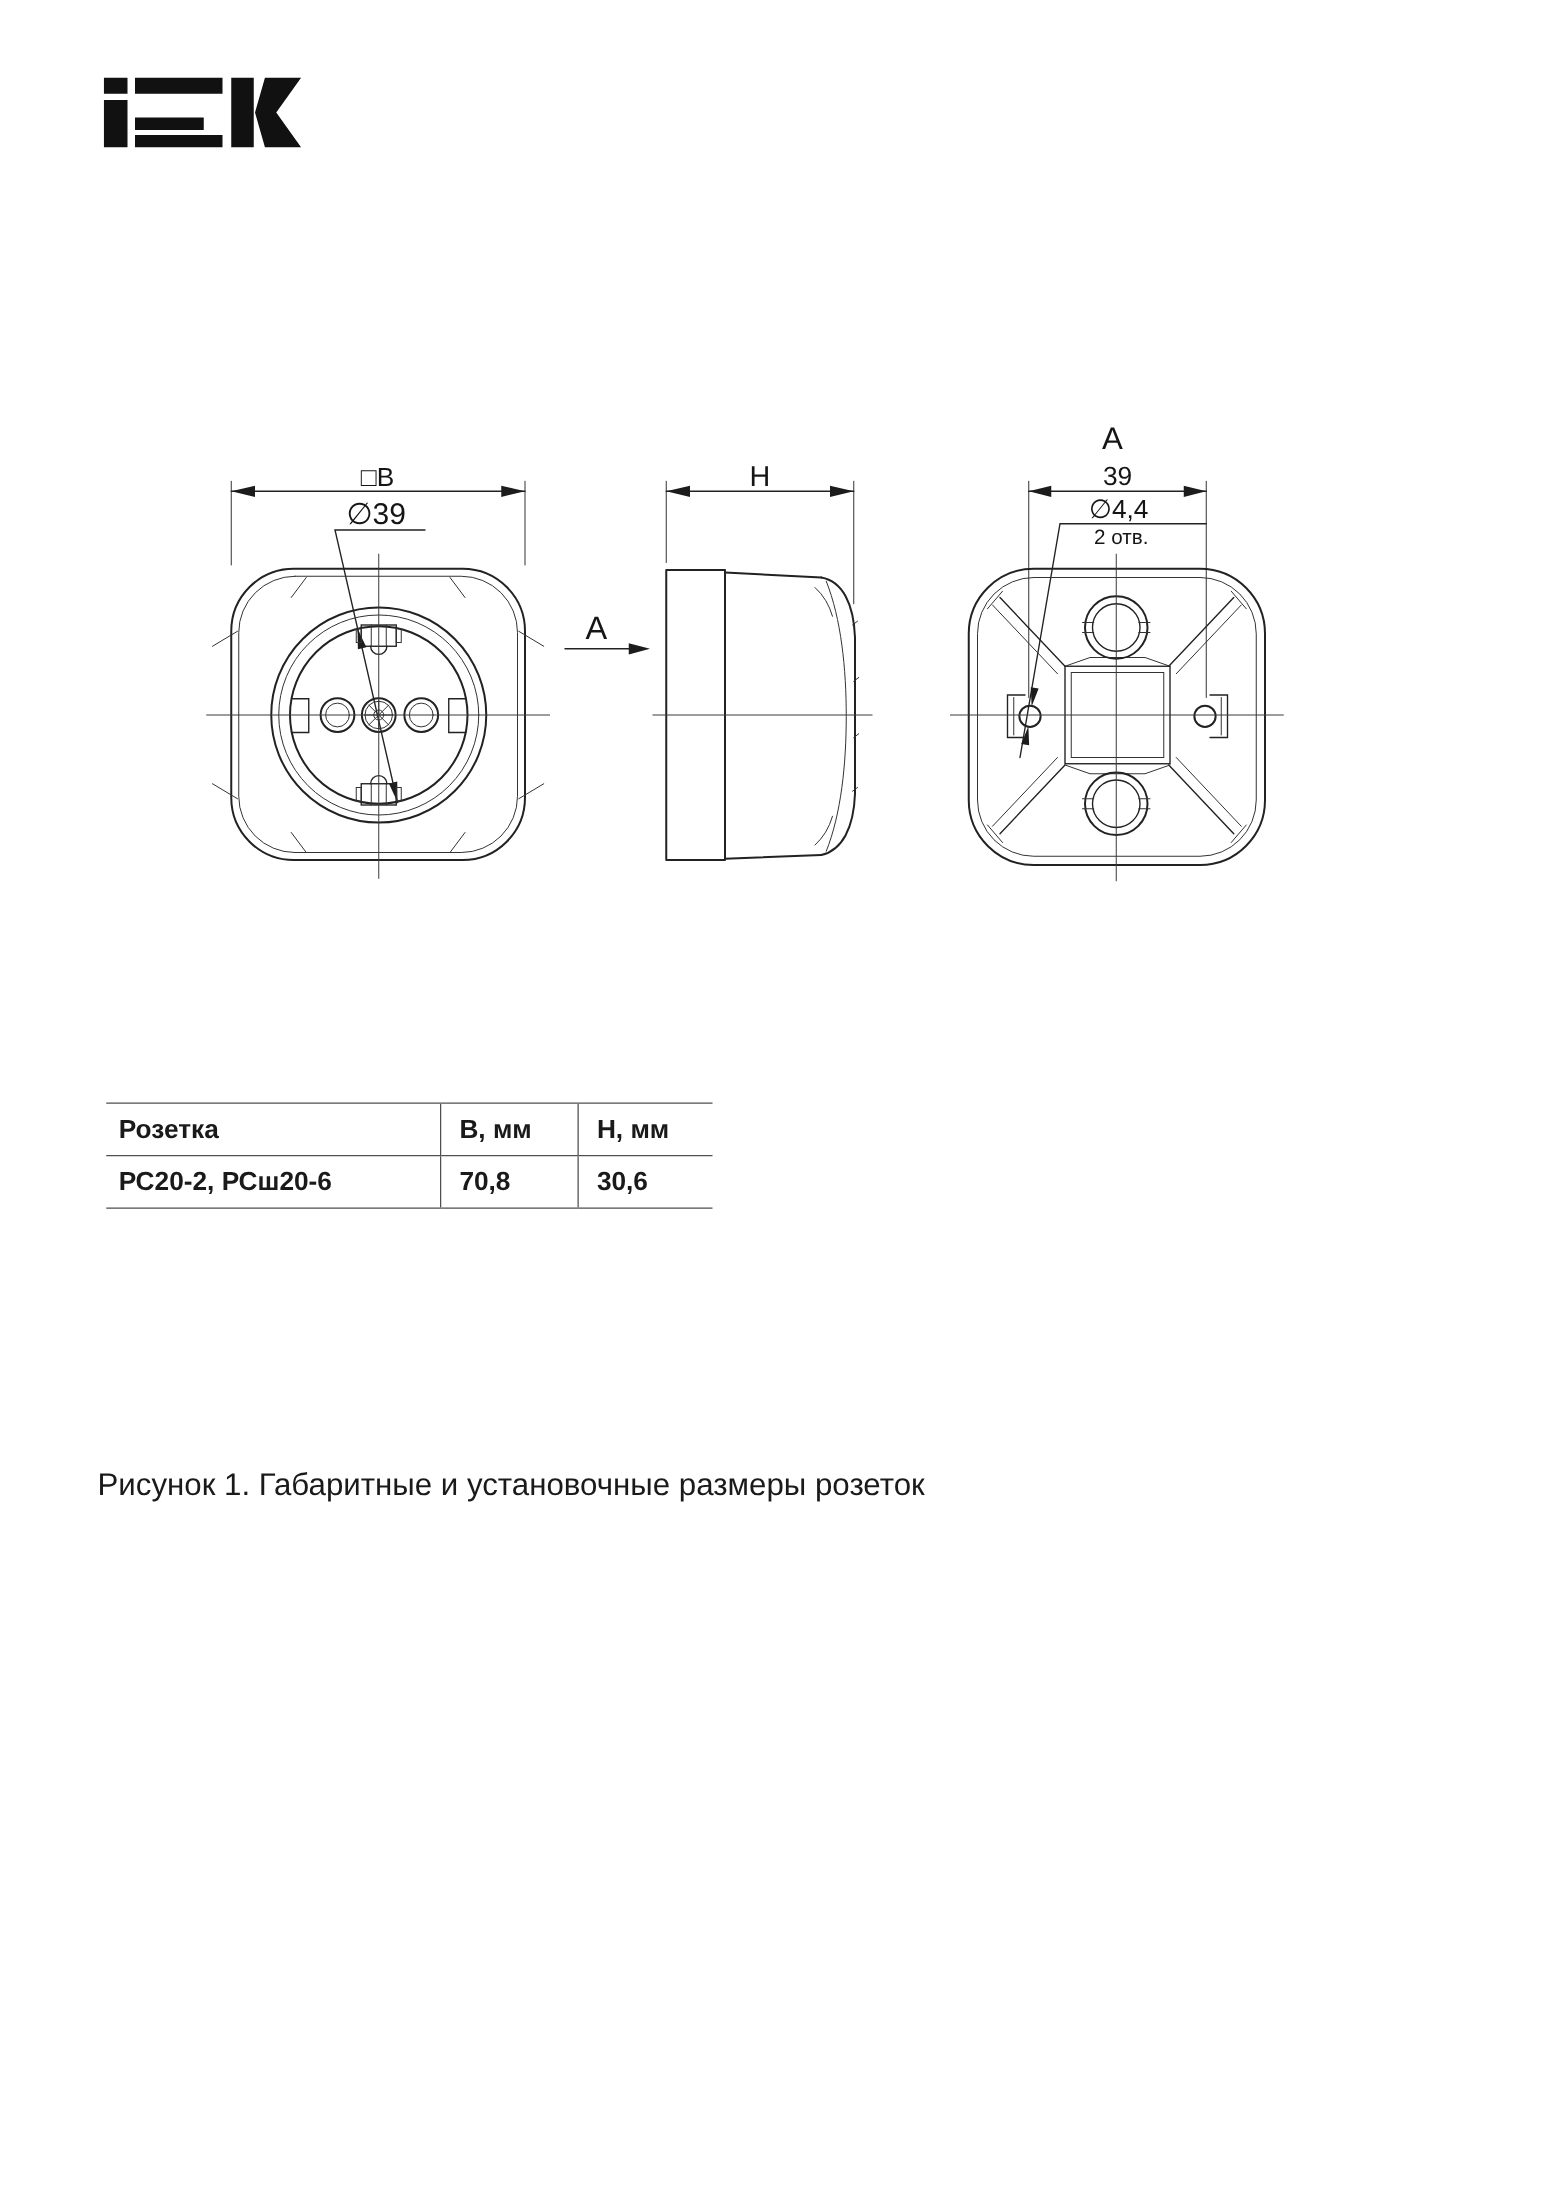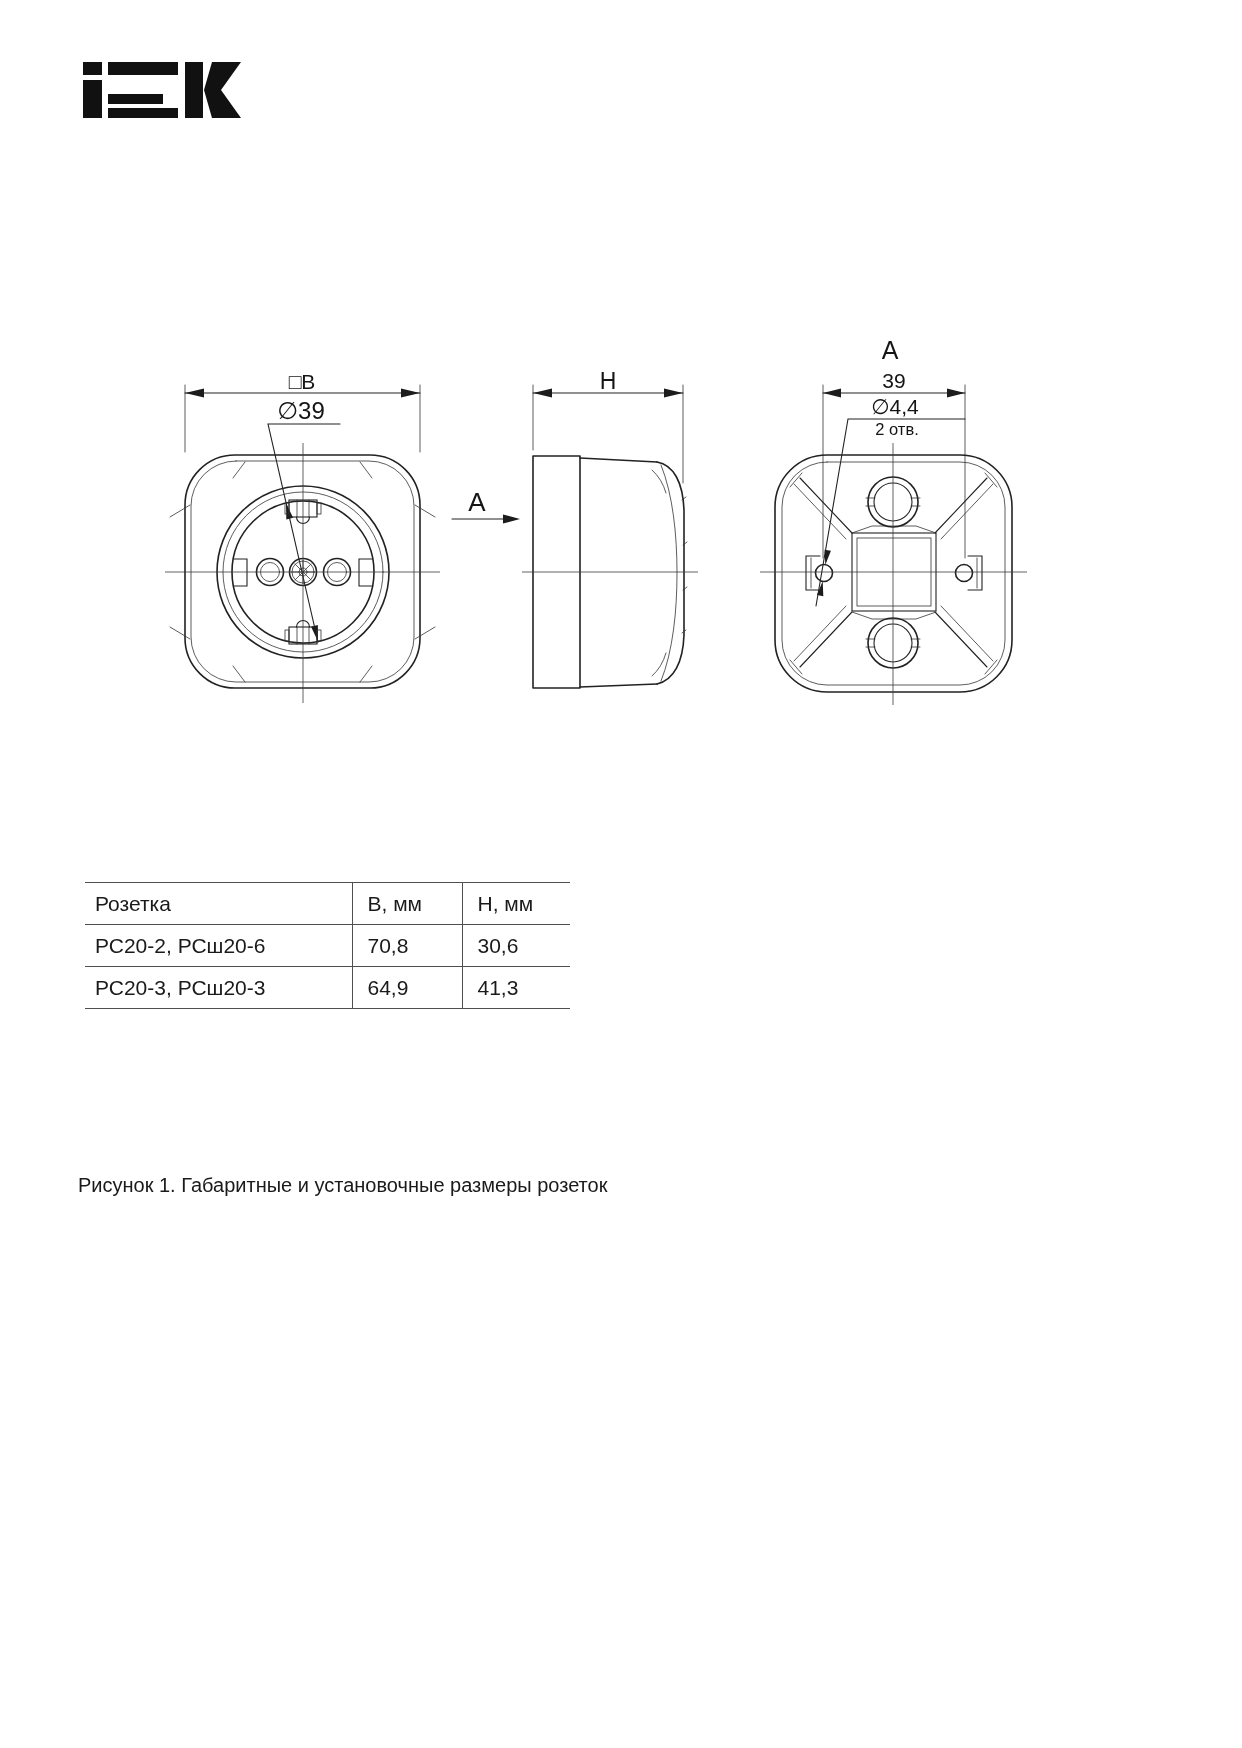--- a/index.html
+++ b/index.html
@@ -9,26 +9,26 @@
   .logo-shape{fill:#111111;}
   .drawing-svg{position:absolute;left:60px;top:280px;}
   .drawing-svg .main{stroke:#222222;stroke-width:1.6;fill:none;stroke-linecap:round;}
   .drawing-svg .med{stroke:#222222;stroke-width:1.1;fill:none;stroke-linecap:round;}
   .drawing-svg .thin{stroke:#333333;stroke-width:0.8;fill:none;stroke-linecap:round;}
   .drawing-svg .cl{stroke:#3a3a3a;stroke-width:0.8;fill:none;}
   .drawing-svg .arr{fill:#1c1c1c;stroke:none;}
   .drawing-svg text{fill:#151515;font-family:"Liberation Sans","DejaVu Sans",sans-serif;}
   .dims-table{position:absolute;left:85px;top:882px;width:485px;border-collapse:collapse;
         table-layout:fixed;font-size:21px;color:#1a1a1a;}
-  .dims-table th,.dims-table td{font-weight:400;text-align:left;height:41px;vertical-align:middle;
+  .dims-table th,.dims-table td{font-weight:700;text-align:left;height:41px;vertical-align:middle;
         padding:0 4px 0 10px;border-top:1.3px solid #4f4f4f;white-space:nowrap;overflow:hidden;}
   .dims-table tr:last-child th,.dims-table tr:last-child td{border-bottom:1.3px solid #4f4f4f;}
   .dims-table th:nth-child(2),.dims-table td:nth-child(2),
   .dims-table th:nth-child(3),.dims-table td:nth-child(3){border-left:1.3px solid #4f4f4f;padding-left:15px;}
-  .caption{position:absolute;left:78px;top:1173px;font-size:20px;line-height:1.2;color:#1a1a1a;}
+  .caption{position:absolute;left:78px;top:1173px;font-size:25px;line-height:1.2;color:#1a1a1a;}
 </style>
 </head>
 <body>
 
 <div class="page">
 
   <svg class="logo-svg" width="160" height="56" viewBox="0 0 160 56" aria-label="IEK">
     <rect class="logo-shape" x="0" y="0" width="19" height="13"></rect>
     <rect class="logo-shape" x="0" y="18" width="19" height="38"></rect>
     <rect class="logo-shape" x="25" y="0" width="70" height="13"></rect>
@@ -175,23 +175,18 @@
         <th>В, мм</th>
         <th>Н, мм</th>
       </tr>
     </thead>
     <tbody>
       <tr>
         <td>РС20-2, РСш20-6</td>
         <td>70,8</td>
         <td>30,6</td>
       </tr>
-      <tr>
-        <td>РС20-3, РСш20-3</td>
-        <td>64,9</td>
-        <td>41,3</td>
-      </tr>
     </tbody>
   </table>
 
   <div class="caption">Рисунок 1. Габаритные и установочные размеры розеток</div>
 
 </div>
 
 </body></html>

